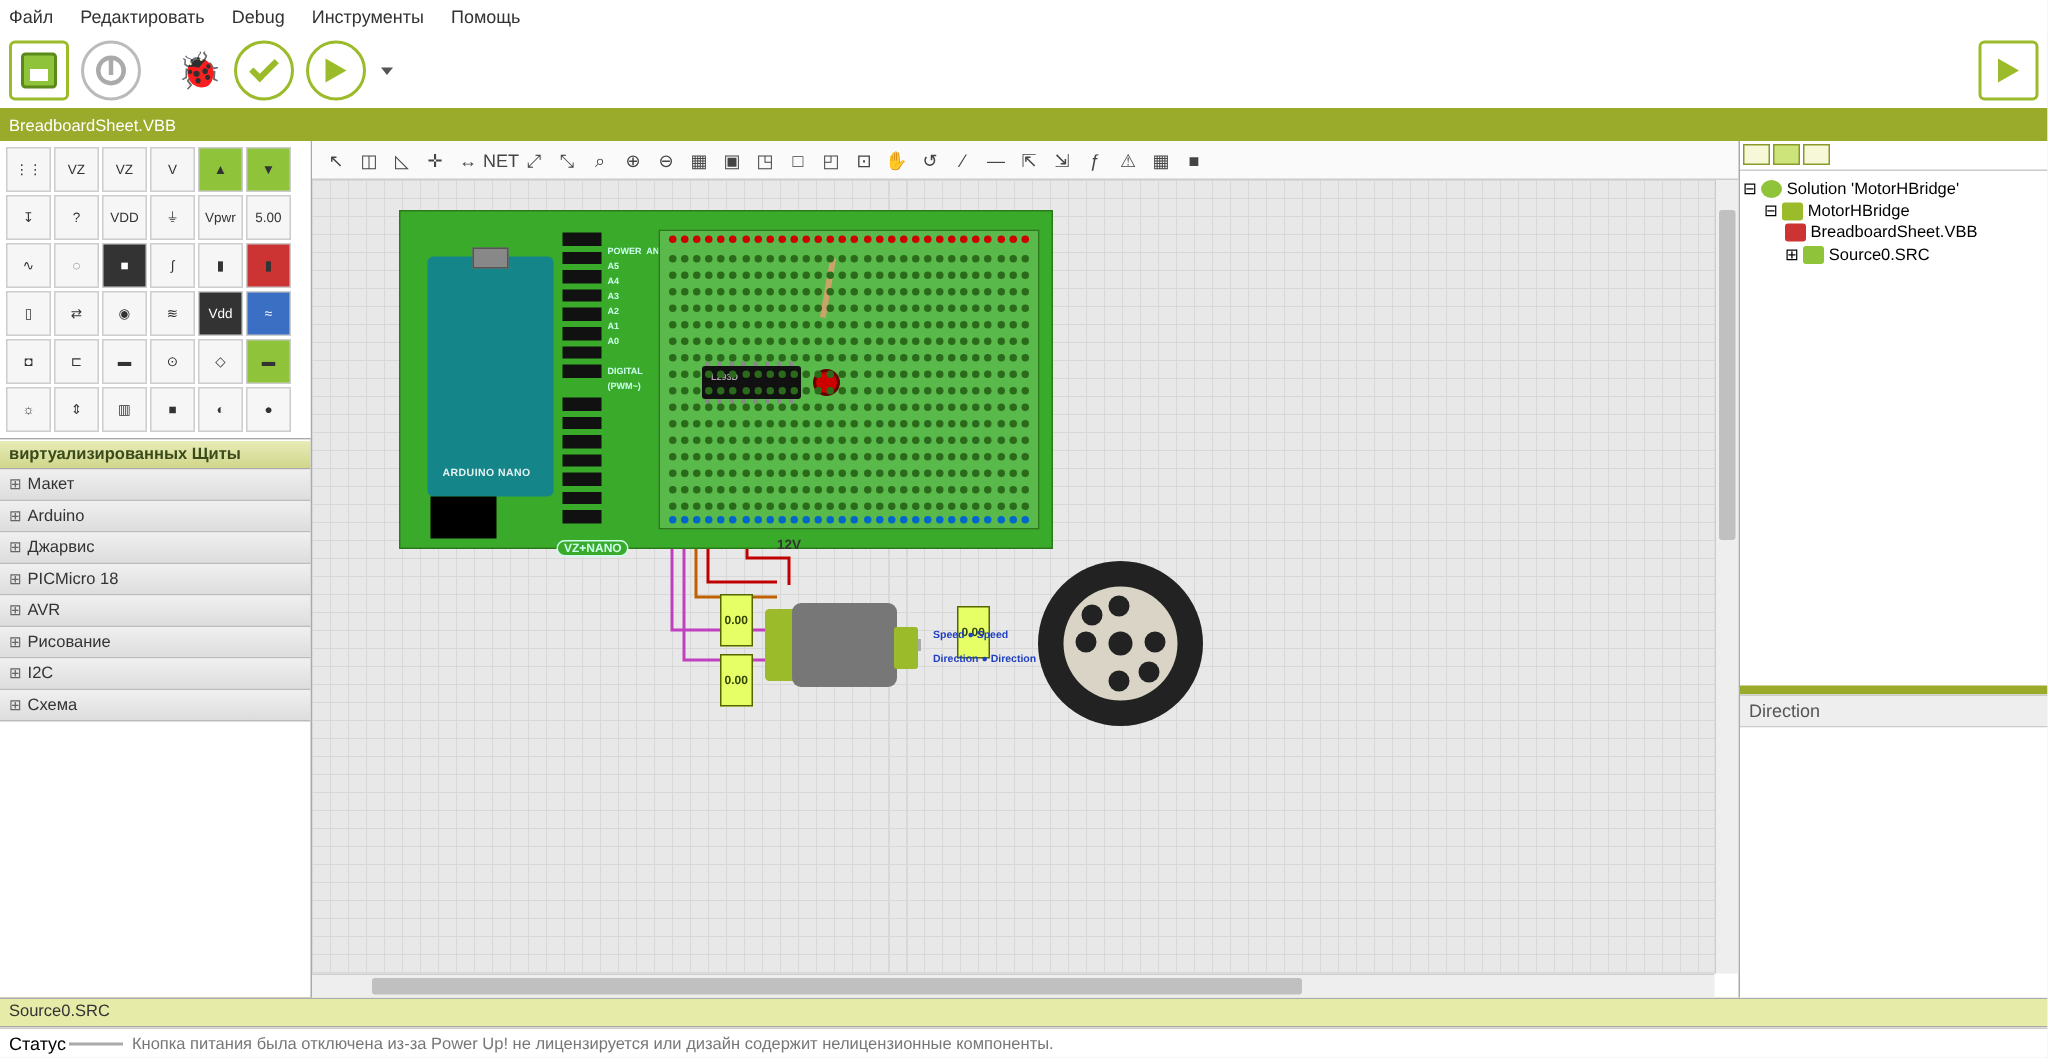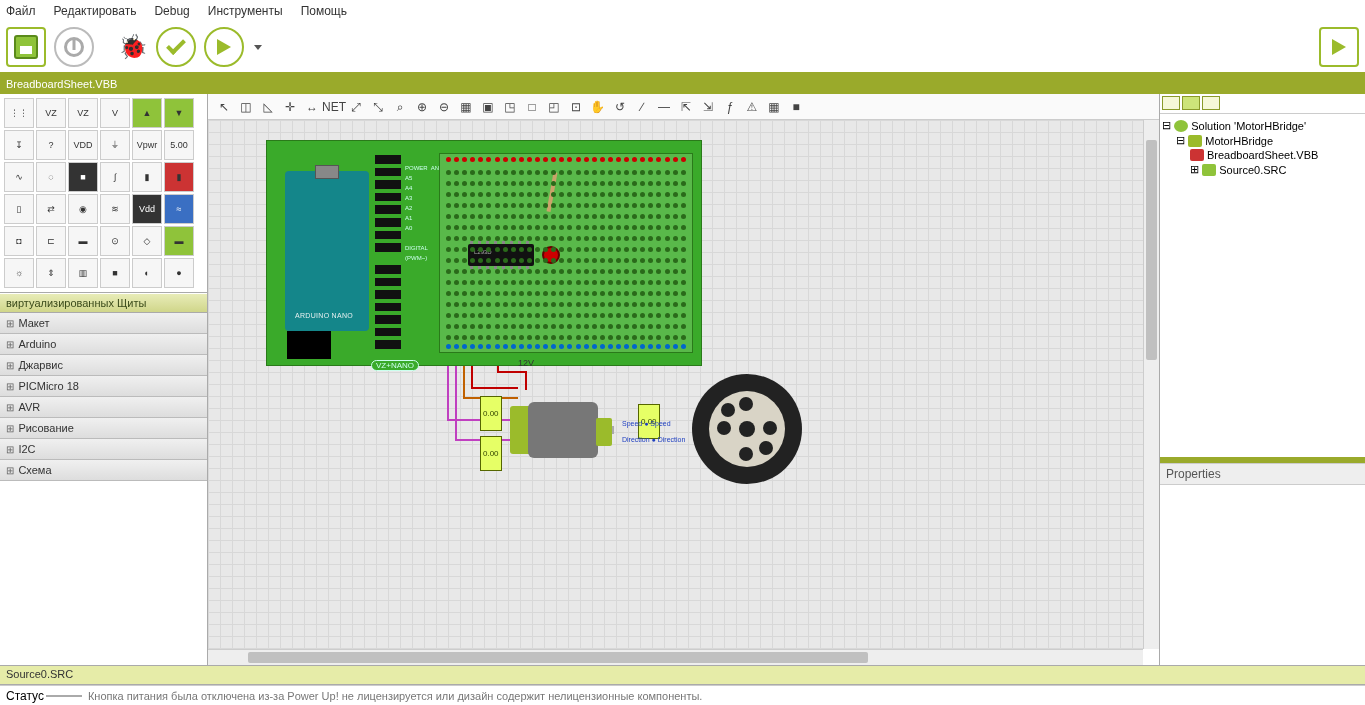--- a/index.html
+++ b/index.html
@@ -22,27 +22,27 @@
   .tabbar { background: #9aaa2b; color: #fff; height: 20px; display: flex; align-items: center; padding: 0 6px; font-size: 11px; }
   .main { display: flex; height: calc(705px - 22px - 52px - 20px - 20px - 20px); }
   .leftpanel { width: 208px; border-right: 1px solid #aaa; display:flex; flex-direction:column; }
   .comp-grid { flex:0 0 auto; padding: 4px; display: grid; grid-template-columns: repeat(6, 30px); grid-auto-rows: 30px; gap: 2px; background:#fff;}
   .comp { border:1px solid #ccc; background:#f6f6f6; display:flex; align-items:center; justify-content:center; font-size:9px; color:#333; cursor:pointer; overflow:hidden;}
   .comp.dark{background:#333;color:#fff;}
   .comp.green{background:#8fc33a;}
   .comp.red{background:#c33;}
   .comp.blue{background:#3a6fc3;color:#fff;}
   .cat-list{flex:1;overflow:auto;border-top:1px solid #aaa;}
-  .cat-head{background:linear-gradient(#e8ecb8,#d0d68a);border-top:1px solid #fff;border-bottom:1px solid #aaa;padding:3px 6px;font-weight:normal;color:#3a4a1a;font-size:11px;}
+  .cat-head{background:linear-gradient(#e8ecb8,#d0d68a);border-top:1px solid #fff;border-bottom:1px solid #aaa;padding:3px 6px;font-weight:bold;color:#3a4a1a;font-size:11px;}
   .cat-item{background:linear-gradient(#f0f0f0,#ddd);border-bottom:1px solid #bbb;padding:4px 6px;font-size:11px;color:#333;cursor:pointer;display:flex;align-items:center;}
   .cat-item::before{content:"⊞";margin-right:4px;color:#666;font-size:10px;}
   .center{flex:1;display:flex;flex-direction:column;background:#fff;}
   .tooltb{height:26px;border-bottom:1px solid #ccc;display:flex;align-items:center;gap:6px;padding:0 8px;background:#fafafa;}
   .tbtn{width:16px;height:16px;display:inline-flex;align-items:center;justify-content:center;color:#444;font-size:12px;cursor:pointer;}
-  .canvas-wrap{flex:1;position:relative;overflow:hidden;}
+  .canvas-wrap{flex:1;position:relative;overflow:hidden;font-weight:bold;}
   .canvas{position:absolute;inset:0 16px 16px 0;background:#e8e8e8;background-image:repeating-linear-gradient(#d8d8d8 0 1px,transparent 1px 12px),repeating-linear-gradient(90deg,#d8d8d8 0 1px,transparent 1px 12px);}
   .vscroll{position:absolute;right:0;top:0;bottom:16px;width:16px;background:#eee;border-left:1px solid #ccc;}
   .vscroll .thumb{position:absolute;left:2px;right:2px;top:20px;height:220px;background:#c0c0c0;border-radius:2px;}
   .hscroll{position:absolute;left:0;right:16px;bottom:0;height:16px;background:#eee;border-top:1px solid #ccc;}
   .hscroll .thumb{position:absolute;top:2px;bottom:2px;left:40px;width:620px;background:#c0c0c0;border-radius:2px;}
   
   .pcb{position:absolute;left:58px;top:20px;width:436px;height:226px;background:#3aaa2a;border:1px solid #2a7a1a;}
   .arduino{position:absolute;left:18px;top:30px;width:84px;height:160px;background:#14868a;border-radius:4px;}
   .arduino .usb{position:absolute;top:-6px;left:30px;width:24px;height:14px;background:#888;border:1px solid #555;}
   .ard-label{position:absolute;bottom:12px;left:10px;color:#e6f0f0;font-size:7px;letter-spacing:.3px;}
@@ -893,21 +893,21 @@
           <span class="ticon ti-vbb"></span>
           <span>BreadboardSheet.VBB</span>
         </div>
       <div class="tnode tind2">
           <span>⊞</span>
           <span class="ticon ti-src"></span>
           <span>Source0.SRC</span>
         </div>
     </div>
     <div class="propsplit"></div>
-    <div class="prop-head">Properties</div>
+    <div class="prop-head">Direction</div>
     <div class="prop-body"></div>
   </div>
 </div>
 
 <div class="srcbar">Source0.SRC</div>
 
 <div class="statusbar">
   <span>Статус</span>
   <span class="statusbox"></span>
   <span class="statusmsg">Кнопка питания была отключена из-за Power Up! не лицензируется или дизайн содержит нелицензионные компоненты.</span>

